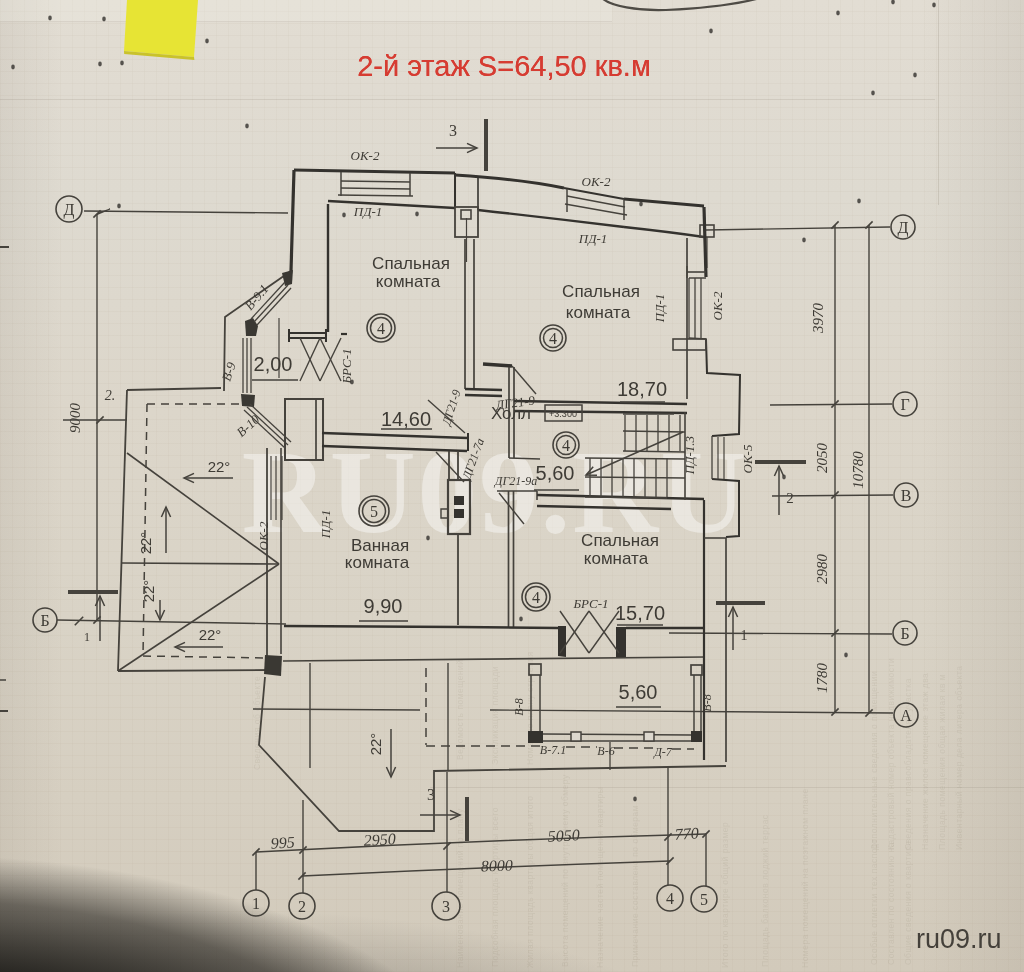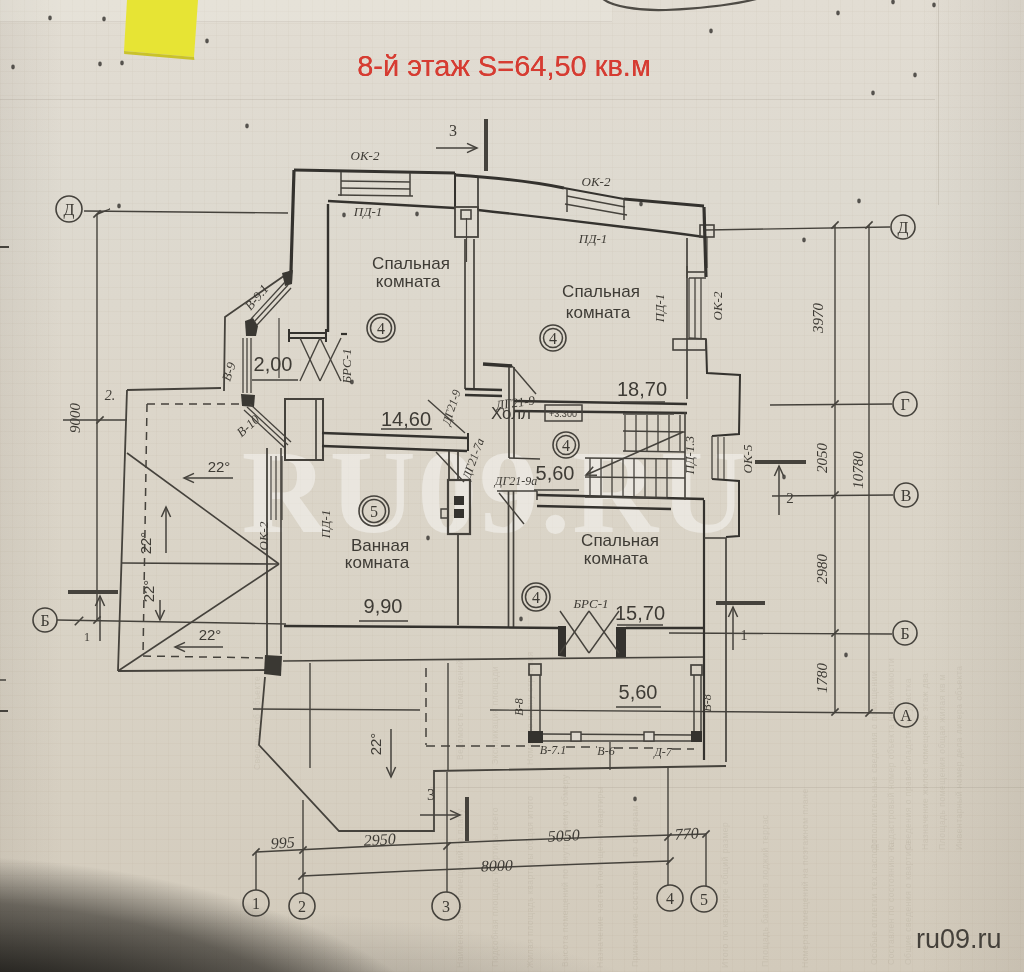--- a/index.html
+++ b/index.html
@@ -419,21 +419,21 @@
 <ellipse cx="784" cy="477" rx="1.8" ry="2.4" fill="#3c3a36" opacity=".85"></ellipse>
 <ellipse cx="352" cy="382" rx="1.8" ry="2.4" fill="#3c3a36" opacity=".85"></ellipse>
 <ellipse cx="428" cy="538" rx="1.8" ry="2.4" fill="#3c3a36" opacity=".85"></ellipse>
 <ellipse cx="521" cy="619" rx="1.8" ry="2.4" fill="#3c3a36" opacity=".85"></ellipse>
 <ellipse cx="635" cy="799" rx="1.8" ry="2.4" fill="#3c3a36" opacity=".85"></ellipse>
 <ellipse cx="846" cy="655" rx="1.8" ry="2.4" fill="#3c3a36" opacity=".85"></ellipse>
 <ellipse cx="915" cy="75" rx="1.8" ry="2.4" fill="#3c3a36" opacity=".85"></ellipse>
 <ellipse cx="838" cy="13" rx="1.8" ry="2.4" fill="#3c3a36" opacity=".85"></ellipse>
   </svg>
 
-  <div class="abs" style="left:0px;top:50px;width:1008px;text-align:center;font-size:29px;color:#d63c32;text-shadow:0 0 0.6px #d63c32;">8-й этаж S=64,50 кв.м</div>
+  <div class="abs" style="left:0px;top:50px;width:1008px;text-align:center;font-size:29px;color:#d63c32;text-shadow:0 0 0.6px #d63c32;">2-й этаж S=64,50 кв.м</div>
 
   <svg class="abs" style="left:110px;top:0;" width="100" height="70" viewBox="0 0 100 70">
     <polygon points="17,0 88,0 84,57 14,51" fill="#e7e434"></polygon>
     <polygon points="14,51 84,57 84.4,60 14.2,54" fill="#c9c22c"></polygon>
   </svg>
 
   <div class="abs" style="left:916px;top:924px;font-size:27px;color:#44403a;">ru09.ru</div>
 </div>
 
 </body></html>

